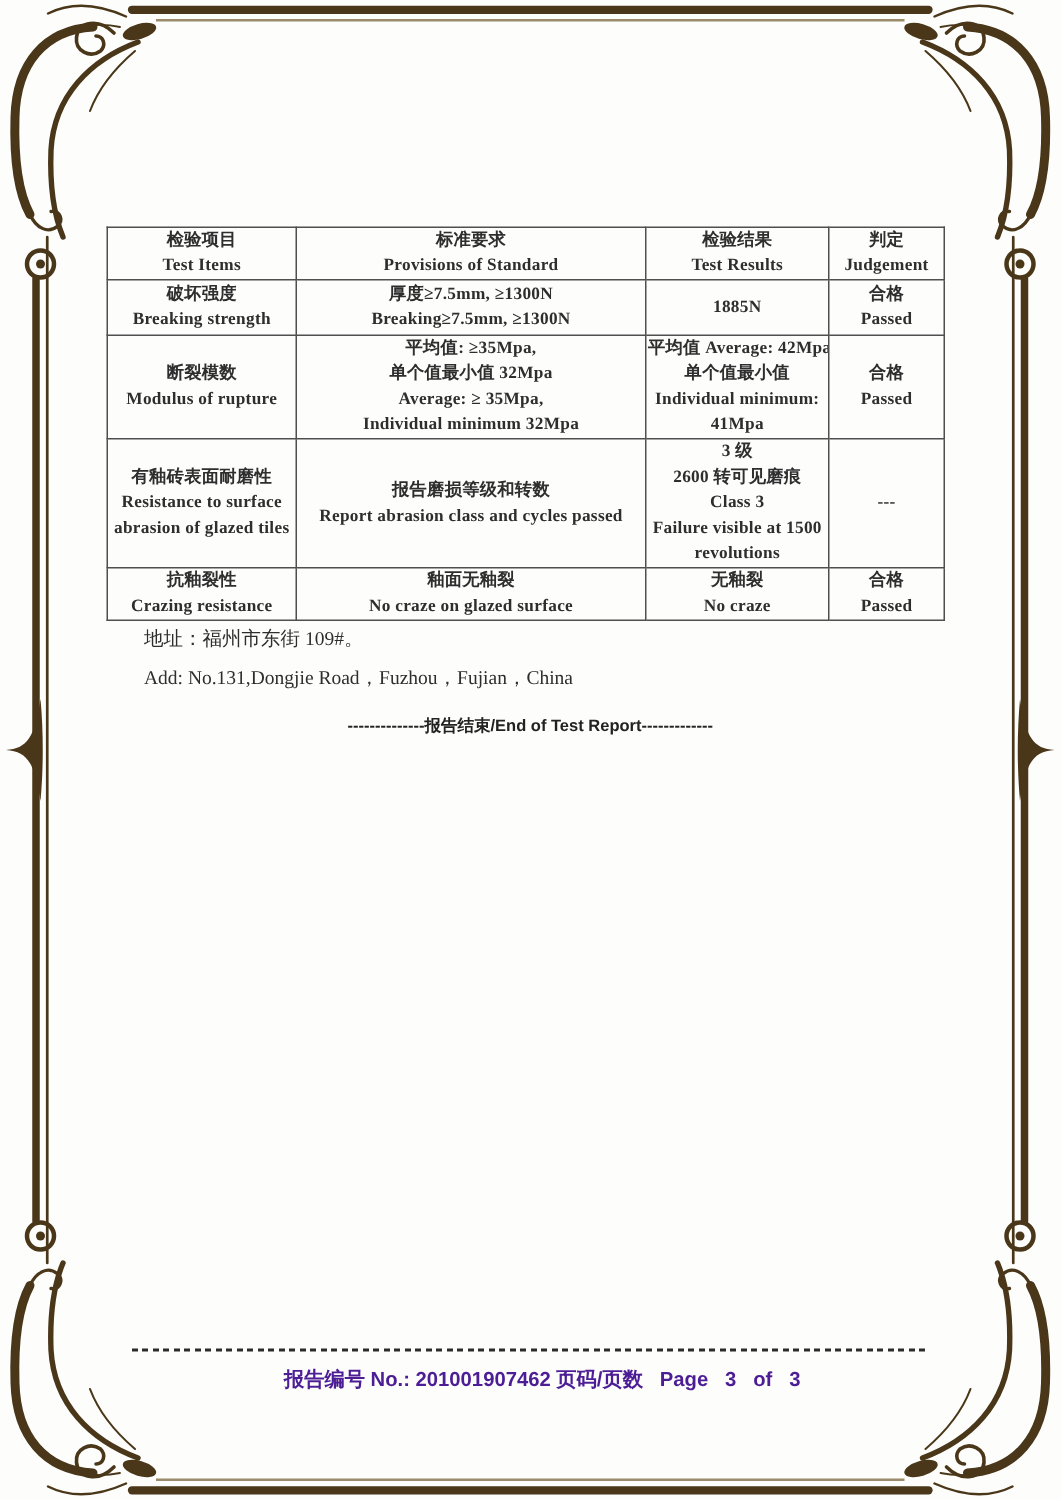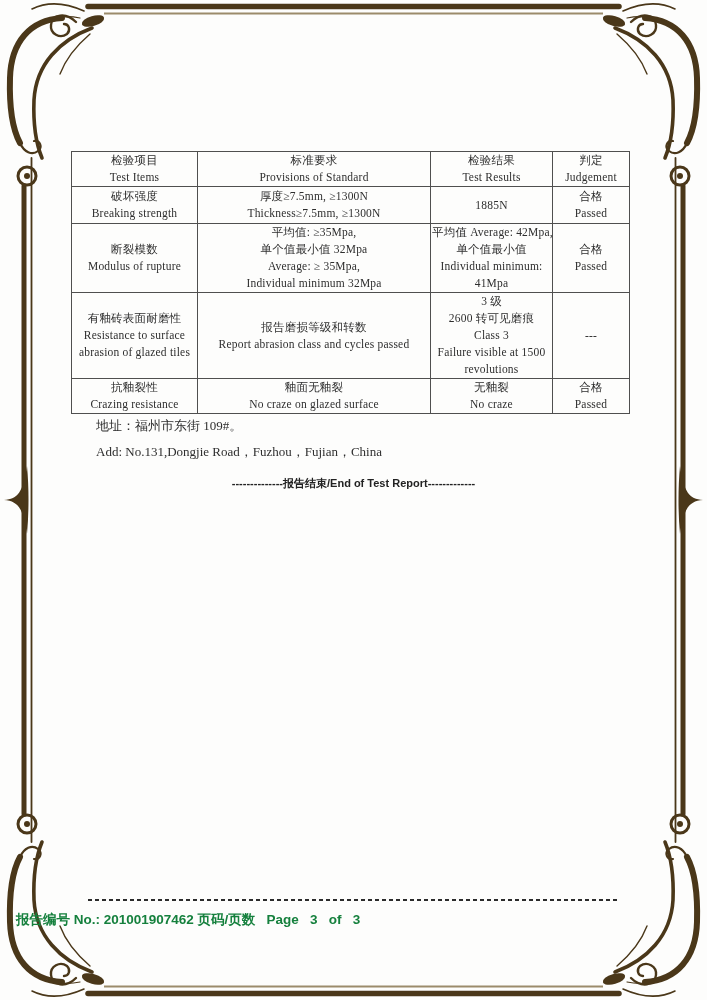--- a/index.html
+++ b/index.html
@@ -33,21 +33,21 @@
     border-collapse: collapse;
     table-layout: fixed;
     font-size: 11.5px;
     letter-spacing: 0.2px;
   }
   table.results th, table.results td {
     border: 1px solid var(--tborder);
     text-align: center;
     vertical-align: middle;
     padding: 0 1px;
-    font-weight: normal;
+    font-weight: bold;
     white-space: nowrap;
     overflow: hidden;
   }
   table.results div { line-height: 17px; }
   thead tr { height: 35px; }
   tbody tr:nth-child(1) { height: 37px; }
   tbody tr:nth-child(2) { height: 69px; }
   tbody tr:nth-child(3) { height: 86px; }
   tbody tr:nth-child(4) { height: 22px; }
 
@@ -65,22 +65,23 @@
     white-space: pre;
   }
 
   
   .footer-rule {
     position: absolute; left: 88px; top: 899px; width: 532px; height: 2px;
     background: repeating-linear-gradient(90deg, #2b2b2b 0 4px, transparent 4px 7px);
   }
   .footer-text {
     position: absolute; left: 0; top: 911px; width: 707px;
+    text-align: center;
     font-family: "Liberation Sans", "DejaVu Sans", sans-serif;
-    font-weight: bold; font-size: 13.5px; color: #15803d;
+    font-weight: bold; font-size: 13.5px; color: #4c1d95;
     white-space: pre;
     padding-left: 16px;
   }
 </style>
 </head>
 <body>
 
 <div class="page">
 
   <svg class="frame" viewBox="0 0 707 1000">
@@ -167,21 +168,21 @@
           </tr>
         </thead>
       <tbody>
           <tr>
             <td>
               <div>破坏强度</div>
               <div>Breaking strength</div>
             </td>
             <td>
               <div>厚度≥7.5mm, ≥1300N</div>
-              <div>Thickness≥7.5mm, ≥1300N</div>
+              <div>Breaking≥7.5mm, ≥1300N</div>
             </td>
             <td>
               <div>1885N</div>
             </td>
             <td>
               <div>合格</div>
               <div>Passed</div>
             </td>
           </tr>
           <tr>

